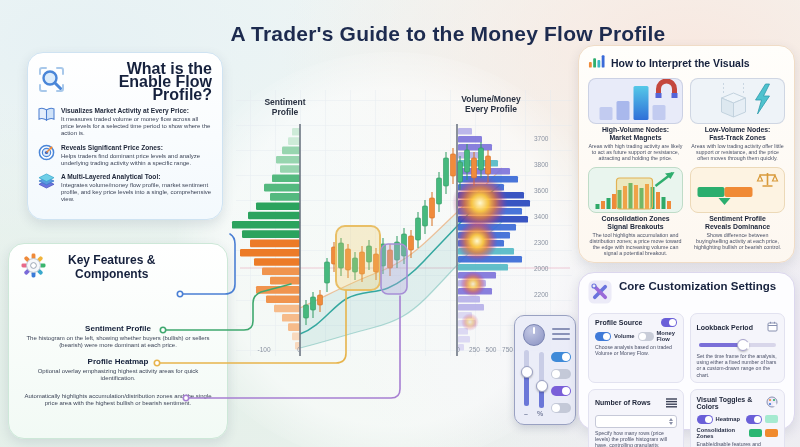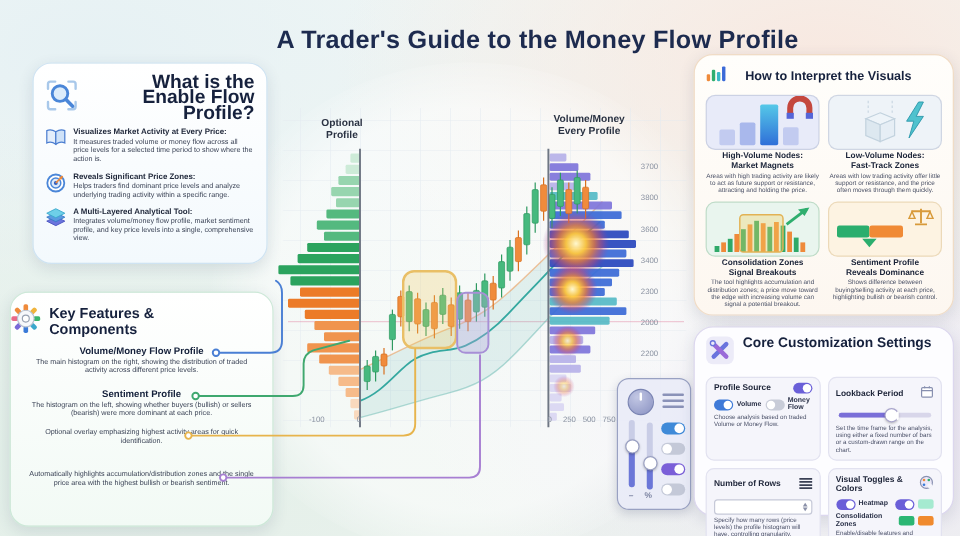--- a/index.html
+++ b/index.html
@@ -27,29 +27,29 @@
     background:linear-gradient(#ffffff,#f3f9fd);border:1.5px solid #cfe3f2;}
   .wp-head{display:flex;align-items:center;gap:7px;margin-bottom:6px;}
   .wp-head h2{margin:0;font-size:16px;line-height:13px;color:#16213d;font-weight:800;text-align:right;}
   .wp-item{display:flex;gap:6px;margin-bottom:6px;}
   .wp-item .txt{flex:1;}
   .wp-item .t{font-size:6.6px;font-weight:700;color:#1d2538;line-height:8px;}
   .wp-item .b{font-size:6px;color:#3c4457;line-height:7.2px;margin-top:1px;}
   
   .features-panel{left:8px;top:243px;width:220px;height:196px;
     background:linear-gradient(#ffffff,#f2faf5);border:1.5px solid #cde8d8;}
-  .fp-head{position:absolute;left:0;top:9px;display:flex;align-items:center;gap:7px;}
+  .fp-head{position:absolute;left:12px;top:9px;display:flex;align-items:center;gap:22px;text-align:center;}
   .fp-head h2{margin:0;font-size:12px;line-height:13.5px;color:#16213d;font-weight:800;}
   .fp-item{position:absolute;left:0;width:100%;text-align:center;padding:0 13px;box-sizing:border-box;}
   .fp-item .t{font-size:8px;font-weight:800;color:#14203a;line-height:10px;}
   .fp-item .b{font-size:6px;color:#3c4457;line-height:7px;margin-top:1px;}
   
   .interpret-panel{left:578px;top:45px;width:217px;height:218px;padding:7px 9px;
     background:linear-gradient(#fffefb,#fdf7f0);border:1.5px solid #f0dcc6;}
-  .ip-head{display:flex;align-items:center;gap:16px;margin-bottom:5px;}
+  .ip-head{display:flex;align-items:center;gap:6px;margin-bottom:5px;}
   .ip-head h2{margin:0;font-size:10.5px;color:#16213d;font-weight:800;}
   .ip-grid{display:grid;grid-template-columns:1fr 1fr;column-gap:7px;row-gap:5px;}
   .ip-card{text-align:center;}
   .ip-gfx{height:44px;border-radius:8px;border:1px solid rgba(150,160,190,.35);overflow:hidden;}
   .ip-gfx.q1{background:#e8ebf9;}
   .ip-gfx.q2{background:#eef3f8;}
   .ip-gfx.q3{background:#e9f5ee;border-color:#bfdcc8;}
   .ip-gfx.q4{background:#fdf3e2;border-color:#ecd9b8;}
   .ip-card .t{font-size:6.9px;font-weight:800;color:#1a2338;line-height:8px;margin-top:2px;}
   .ip-card .b{font-size:5.3px;color:#4a5166;line-height:6.2px;margin-top:1px;}
@@ -262,21 +262,21 @@
         <text x="491" y="352" class="ax mid">500</text>
         <text x="507.5" y="352" class="ax mid">750</text>
         <text x="264" y="352" class="ax mid">-100</text>
         <text x="299" y="352" class="ax mid">0</text>
       </g>
   </svg>
 
   <h1 class="page-title">A Trader's Guide to the Money Flow Profile</h1>
 
   <div class="chart-label lbl-sent">
-    <span>Optional</span><br><span>Profile</span>
+    <span>Sentiment</span><br><span>Profile</span>
   </div>
   <div class="chart-label lbl-vol">
     <span>Volume/Money</span><br><span>Every Profile</span>
   </div>
 
   <section class="panel what-panel">
     <div class="wp-head">
       <span>
         <svg width="27" height="27" viewBox="0 0 27 27">
           <path d="M2 8 V4 Q2 2 4 2 H8 M19 2 H23 Q25 2 25 4 V8 M25 19 V23 Q25 25 23 25 H19 M8 25 H4 Q2 25 2 23 V19" fill="none" stroke="#a8c8ea" stroke-width="2" stroke-linecap="round"></path>
@@ -345,29 +345,26 @@
             <rect x="11" y="0.5" width="4" height="6" rx="1.5" fill="#ef8a3a" transform="rotate(315 13 13)"></rect>
           </g>
           <circle cx="13" cy="13" r="7.2" fill="#f6f8fb" stroke="#b8c2d0" stroke-width="1"></circle>
           <circle cx="13" cy="13" r="3" fill="#fff" stroke="#98a2b2" stroke-width="1"></circle>
         </svg>
       </span>
       <h2>
         <span>Key Features &amp;</span><br><span>Components</span>
       </h2>
     </div>
-    <div class="fp-item" style="top:44px">
-      <div class="t">Volume/Money Flow Profile</div>
-      <div class="b">The main histogram on the right, showing the distribution of traded activity across different price levels.</div>
-    </div>
     <div class="fp-item" style="top:80px">
       <div class="t">Sentiment Profile</div>
       <div class="b">The histogram on the left, showing whether buyers (bullish) or sellers (bearish) were more dominant at each price.</div>
     </div>
     <div class="fp-item" style="top:113px">
+      <div class="t">Profile Heatmap</div>
       <div class="b">Optional overlay emphasizing highest activity areas for quick identification.</div>
     </div>
     <div class="fp-item" style="top:148px">
       <div class="b">Automatically highlights accumulation/distribution zones and the single price area with the highest bullish or bearish sentiment.</div>
     </div>
   </section>
 
   <section class="panel interpret-panel">
     <div class="ip-head">
       <span>

